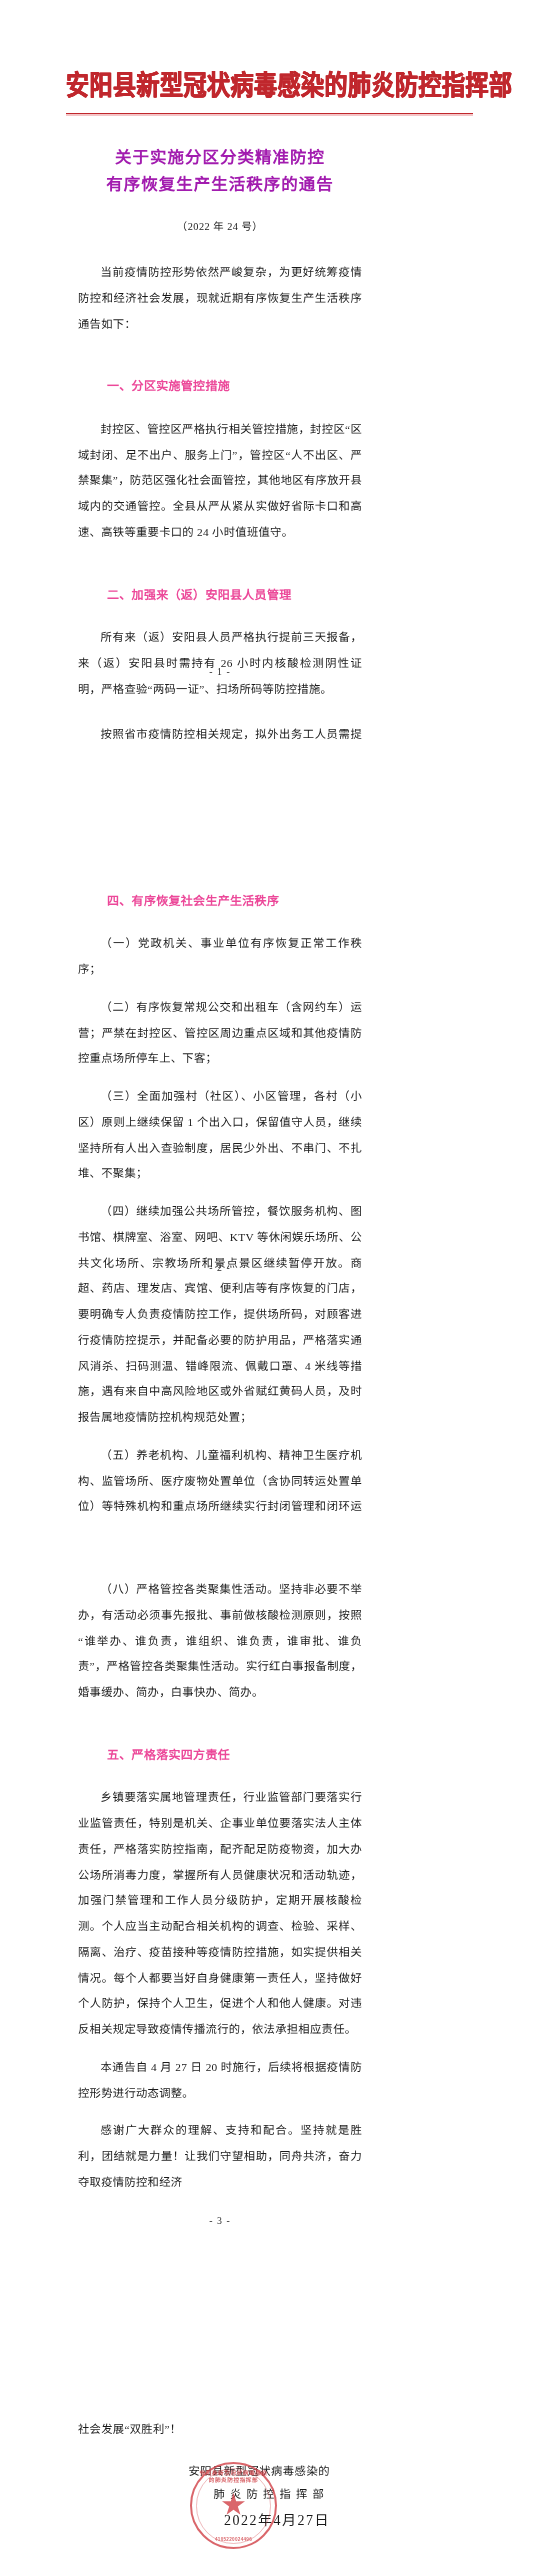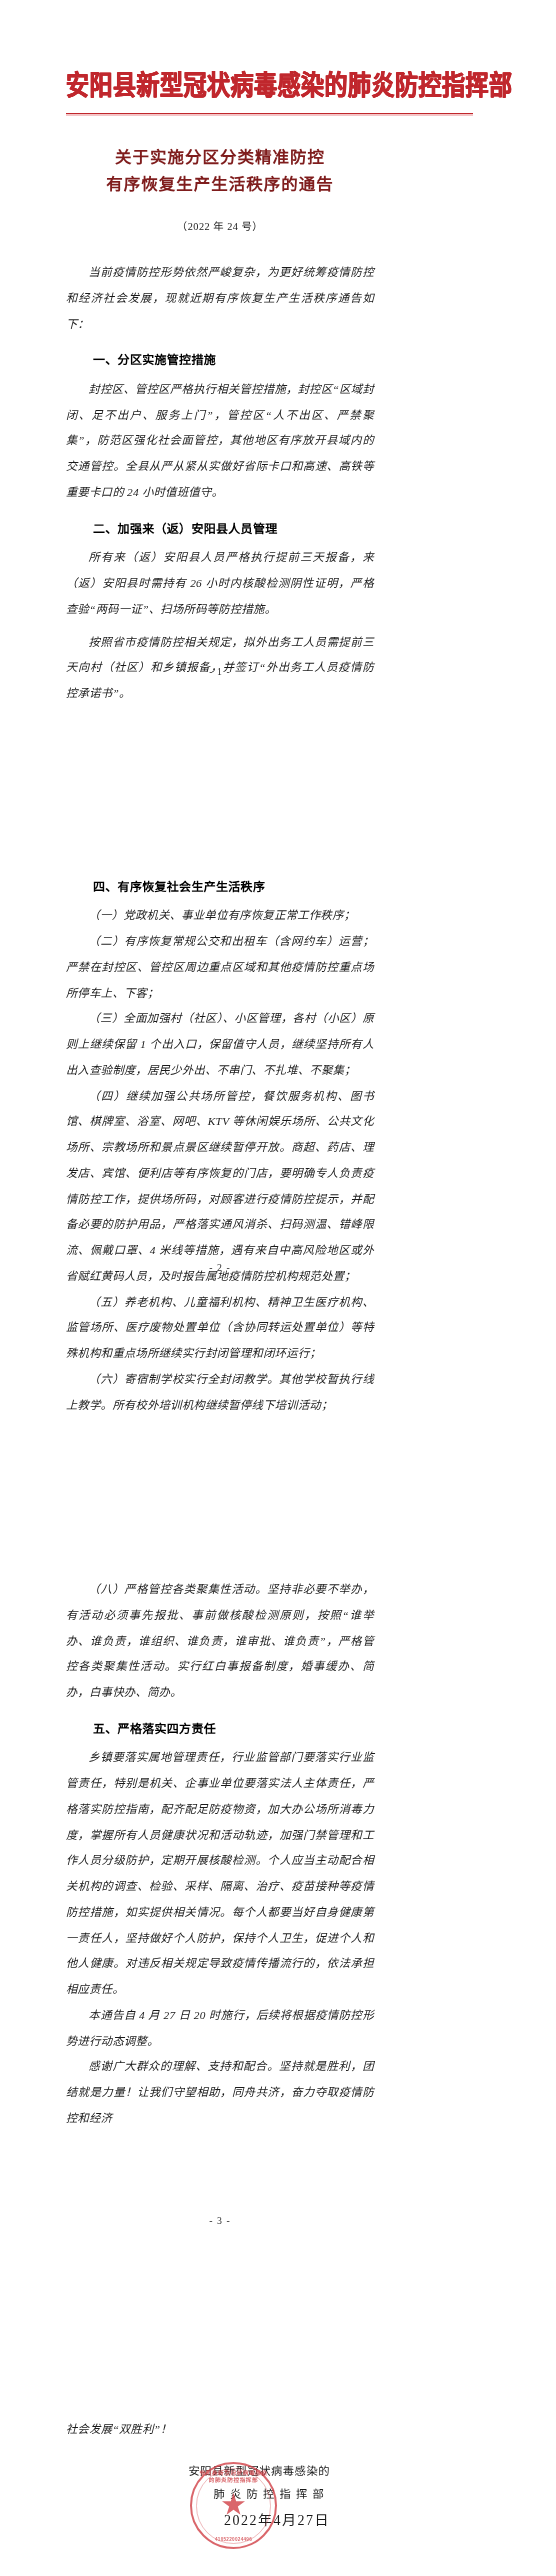--- a/index.html
+++ b/index.html
@@ -67,57 +67,56 @@
   }
 
   
   .doc-title {
     margin-top: 30px;
     text-align: center;
     font-family: "Liberation Sans", "DejaVu Sans", sans-serif;
     font-weight: 700;
     font-size: 16.5px;
     line-height: 1.62;
-    color: #7f1d1d;
+    color: #a21caf;
     letter-spacing: 1px;
   }
   .doc-title-line { display: block; }
 
   .doc-number {
     margin-top: 20.6px;
     text-align: center;
     font-size: 10.3px;
     letter-spacing: 0.5px;
     color: #1a1a1a;
   }
 
   
   .para {
     font-size: 11.3px;
     line-height: 2.28;
     text-align: justify;
     text-justify: inter-ideograph;
     text-indent: 2em;
     letter-spacing: 0.3px;
-    margin: 0;
-    color: #1a1a1a;
-    font-style: italic;
+    margin: 12px;
+    color: #1a1a1a;
   }
   .para.first { margin-top: 27px; }
   .para.tight { margin-top: 0; }
 
   .section-heading {
     font-family: "Liberation Sans", "DejaVu Sans", sans-serif;
     font-weight: 700;
     font-size: 12px;
     line-height: 2.2;
     text-indent: 2em;
     letter-spacing: 0.3px;
-    margin: 3px;
-    color: #000000;
+    margin: 17px;
+    color: #ec4899;
   }
 
   .spacer-sm { height: 7.2px; }
   .spacer-lg { height: 62px; }
   .spacer-xl { height: 129px; }
 
   
   .page-number {
     position: absolute;
     left: 0;

